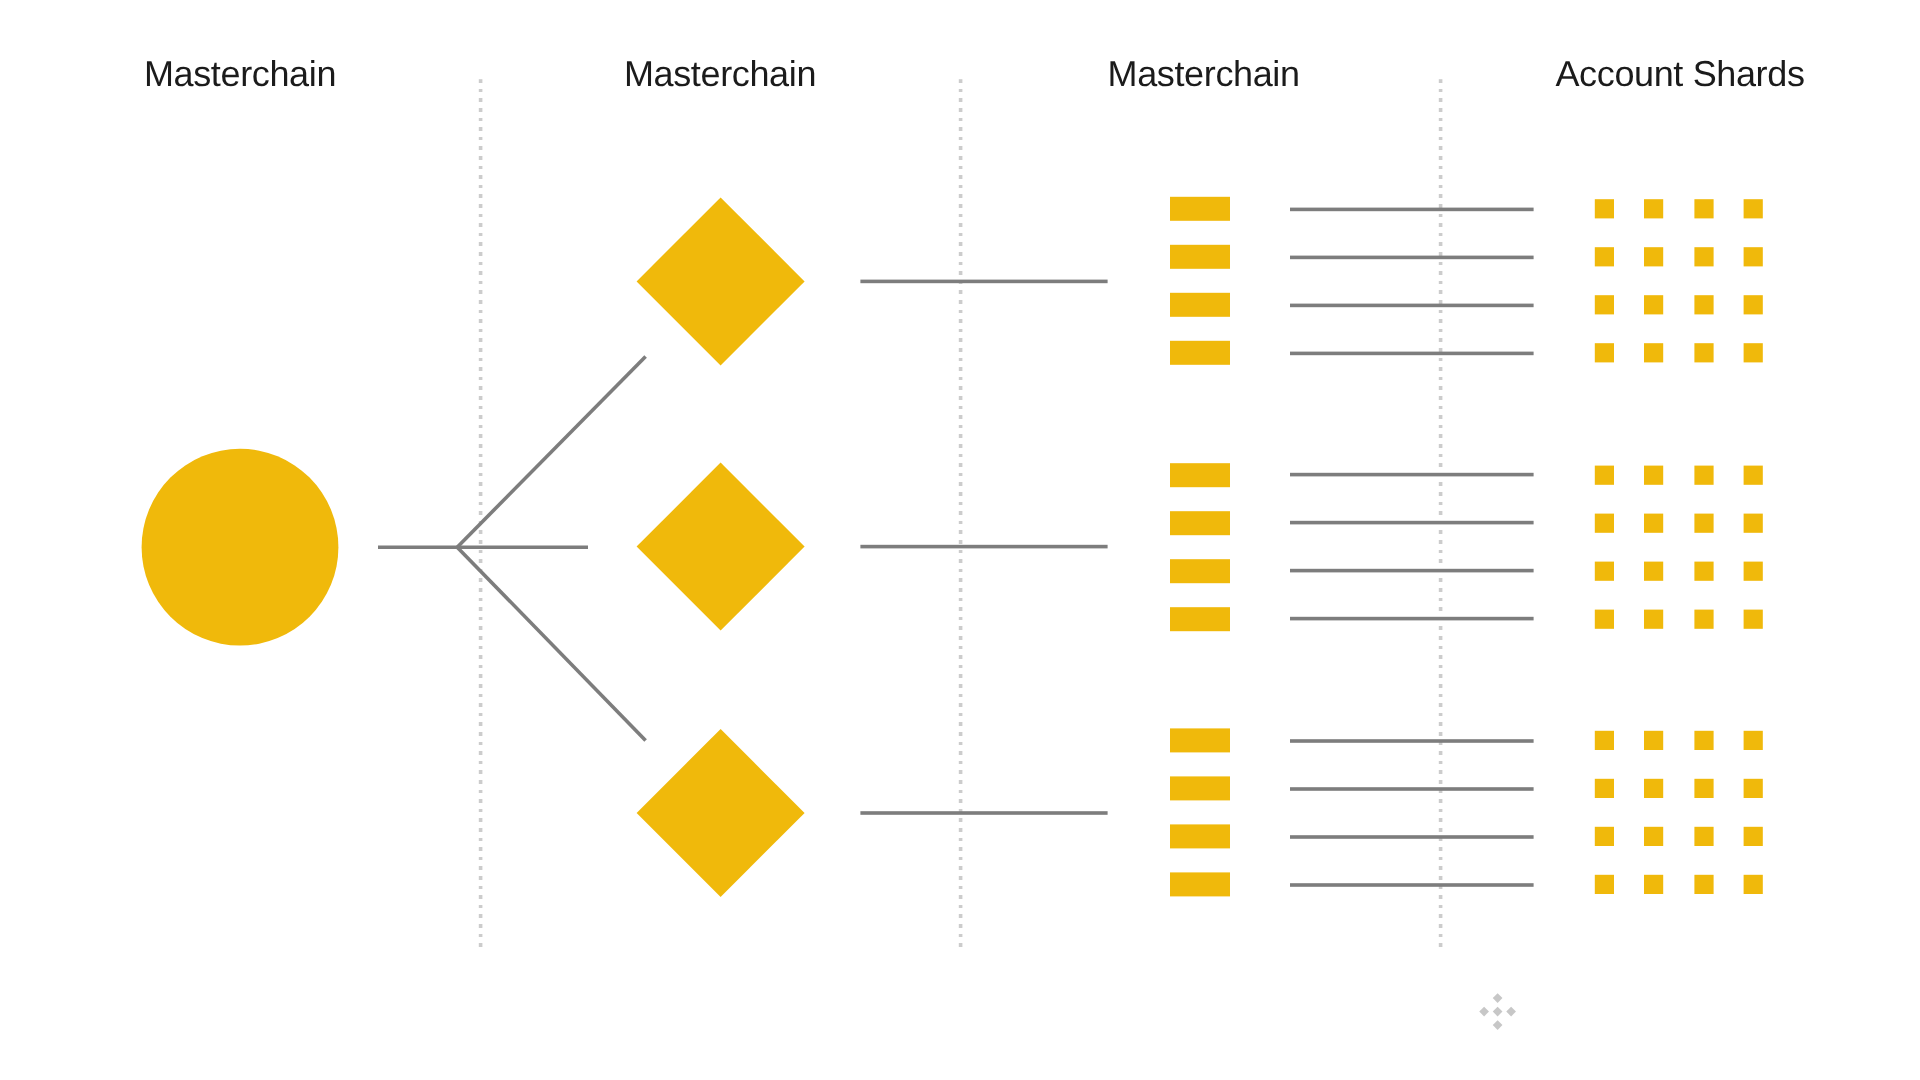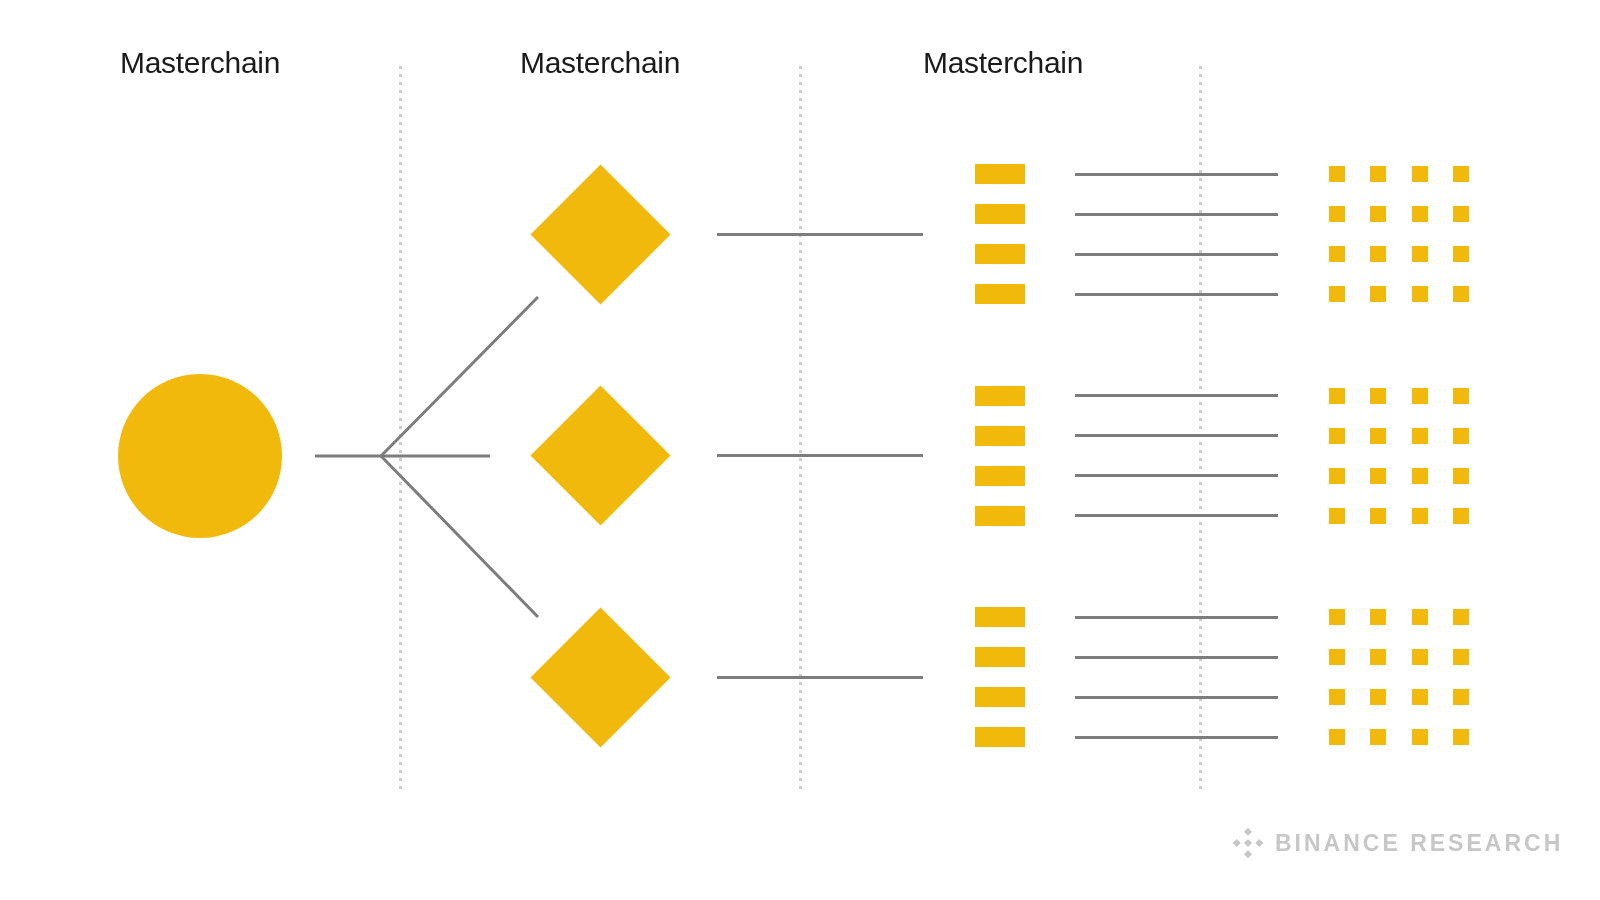--- a/index.html
+++ b/index.html
@@ -81,20 +81,21 @@
   .logo-icon path { fill: var(--watermark, #c7c7c7); }
 </style>
 </head>
 <body>
 
 <div class="canvas">
 
   <div class="col-header" style="left:200px">Masterchain</div>
   <div class="col-header" style="left:600px">Masterchain</div>
   <div class="col-header" style="left:1003px">Masterchain</div>
+  <div class="col-header" style="left:1400px">Account Shards</div>
 
   <div class="dotline" style="left:398.5px"></div>
   <div class="dotline" style="left:798.5px"></div>
   <div class="dotline" style="left:1198.5px"></div>
 
   <svg class="connector-layer" width="1600" height="900">
     <line x1="315" y1="456" x2="490" y2="456"></line>
     <line x1="381" y1="456" x2="538" y2="297"></line>
     <line x1="381" y1="456" x2="538" y2="617"></line>
   </svg>
@@ -182,16 +183,15 @@
     </div>
 
   <div class="logo">
     <svg class="logo-icon" width="36" height="36" viewBox="0 0 24 24">
       <path d="M12 1.8 L14.7 4.5 L12 7.2 L9.3 4.5 Z"></path>
       <path d="M4.5 9.3 L7.2 12 L4.5 14.7 L1.8 12 Z"></path>
       <path d="M12 9.3 L14.7 12 L12 14.7 L9.3 12 Z"></path>
       <path d="M19.5 9.3 L22.2 12 L19.5 14.7 L16.8 12 Z"></path>
       <path d="M12 16.8 L14.7 19.5 L12 22.2 L9.3 19.5 Z"></path>
     </svg>
-    <span class="logo-text">BINANCE RESEARCH</span>
   </div>
 
 </div>
 
 </body></html>

